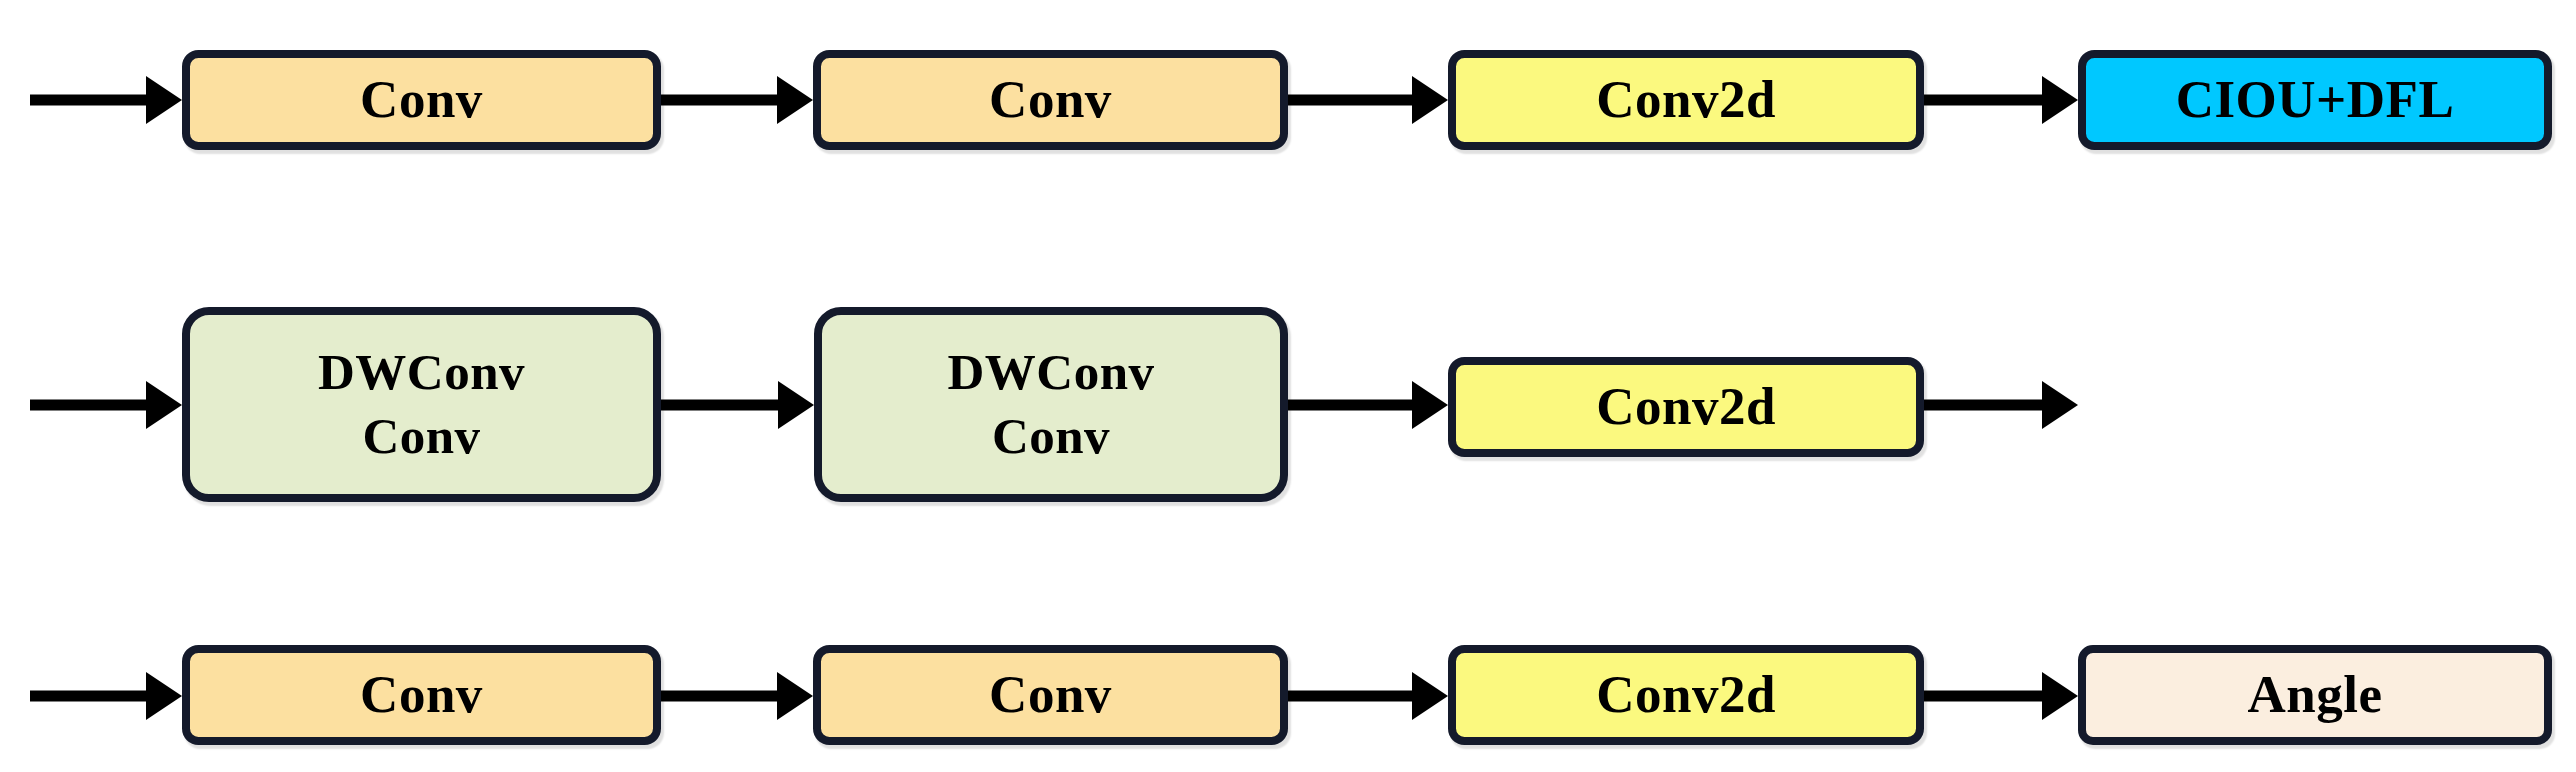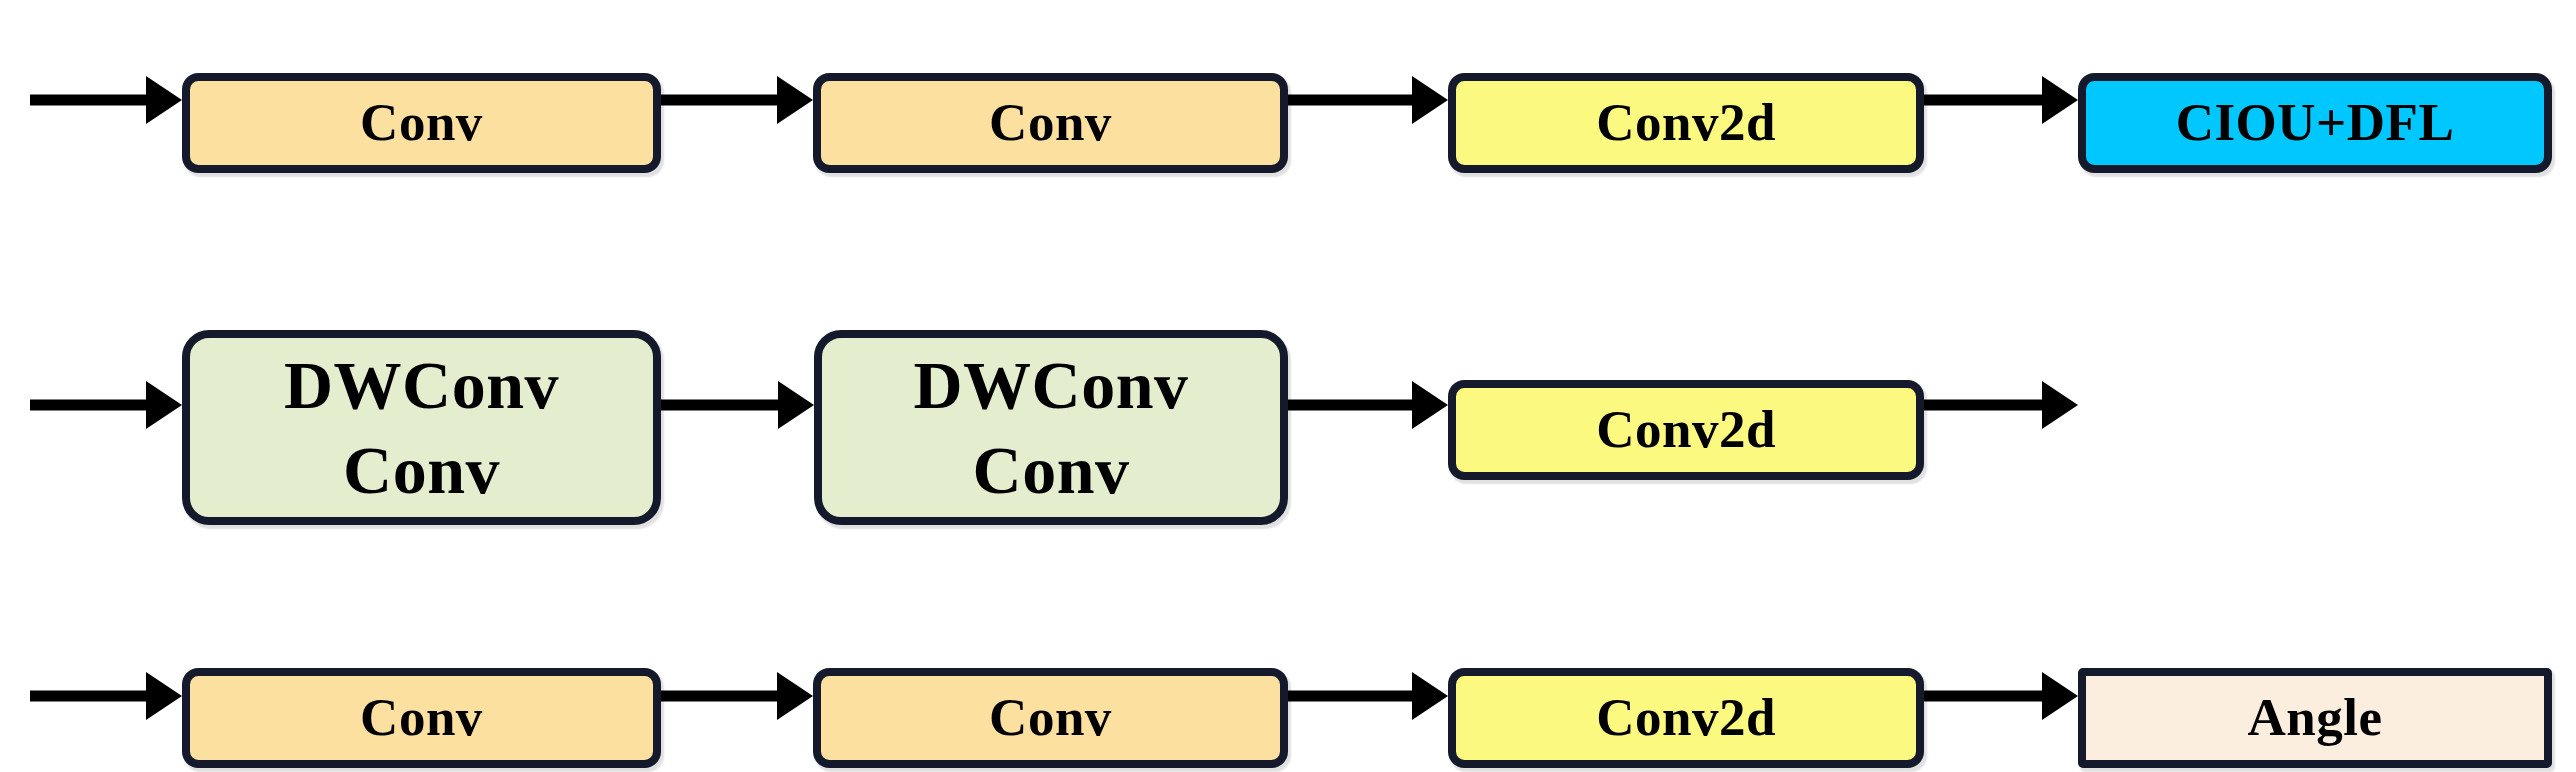--- a/index.html
+++ b/index.html
@@ -28,24 +28,23 @@
     flex-direction: column;
     align-items: center;
     justify-content: center;
     text-align: center;
     color: #000000;
     font-weight: bold;
     font-size: 53px;
     line-height: 1.12;
     letter-spacing: 0.5px;
     box-shadow: 2.7px 3.6px 1.8px rgba(0,0,0,0.12);
-    margin-top: 23px;
   }
   .node .line { display: block; white-space: nowrap; }
-  .node.two-line { font-size: 68px; line-height: 1.25; }
+  .node.two-line { font-size: 51px; line-height: 1.25; }
 
   
   .arrow {
     position: absolute;
     height: 0;
   }
   .arrow .stem {
     position: absolute;
     left: 0;
     top: 50%;
@@ -147,18 +146,18 @@
       </div>
       <div class="node" style="left: 182px; width: 479px; top: 645px; height: 100px; background: rgb(252, 224, 160); border-color: rgb(20, 26, 43); border-radius: 16.4px;">
         <span class="line">Conv</span>
       </div>
       <div class="node" style="left: 813px; width: 475px; top: 645px; height: 100px; background: rgb(252, 224, 160); border-color: rgb(20, 26, 43); border-radius: 16.4px;">
         <span class="line">Conv</span>
       </div>
       <div class="node" style="left: 1448px; width: 476px; top: 645px; height: 100px; background: rgb(251, 249, 127); border-color: rgb(20, 26, 43); border-radius: 16.4px;">
         <span class="line">Conv2d</span>
       </div>
-      <div class="node" style="left: 2078px; width: 474px; top: 645px; height: 100px; background: rgb(251, 238, 223); border-color: rgb(20, 26, 43); border-radius: 5px;">
+      <div class="node" style="left: 2078px; width: 474px; top: 645px; height: 100px; background: rgb(251, 238, 223); border-color: rgb(20, 26, 43); border-radius: 15px;">
         <span class="line">Angle</span>
       </div>
     </div>
   </div>
 
 
 </body></html>

